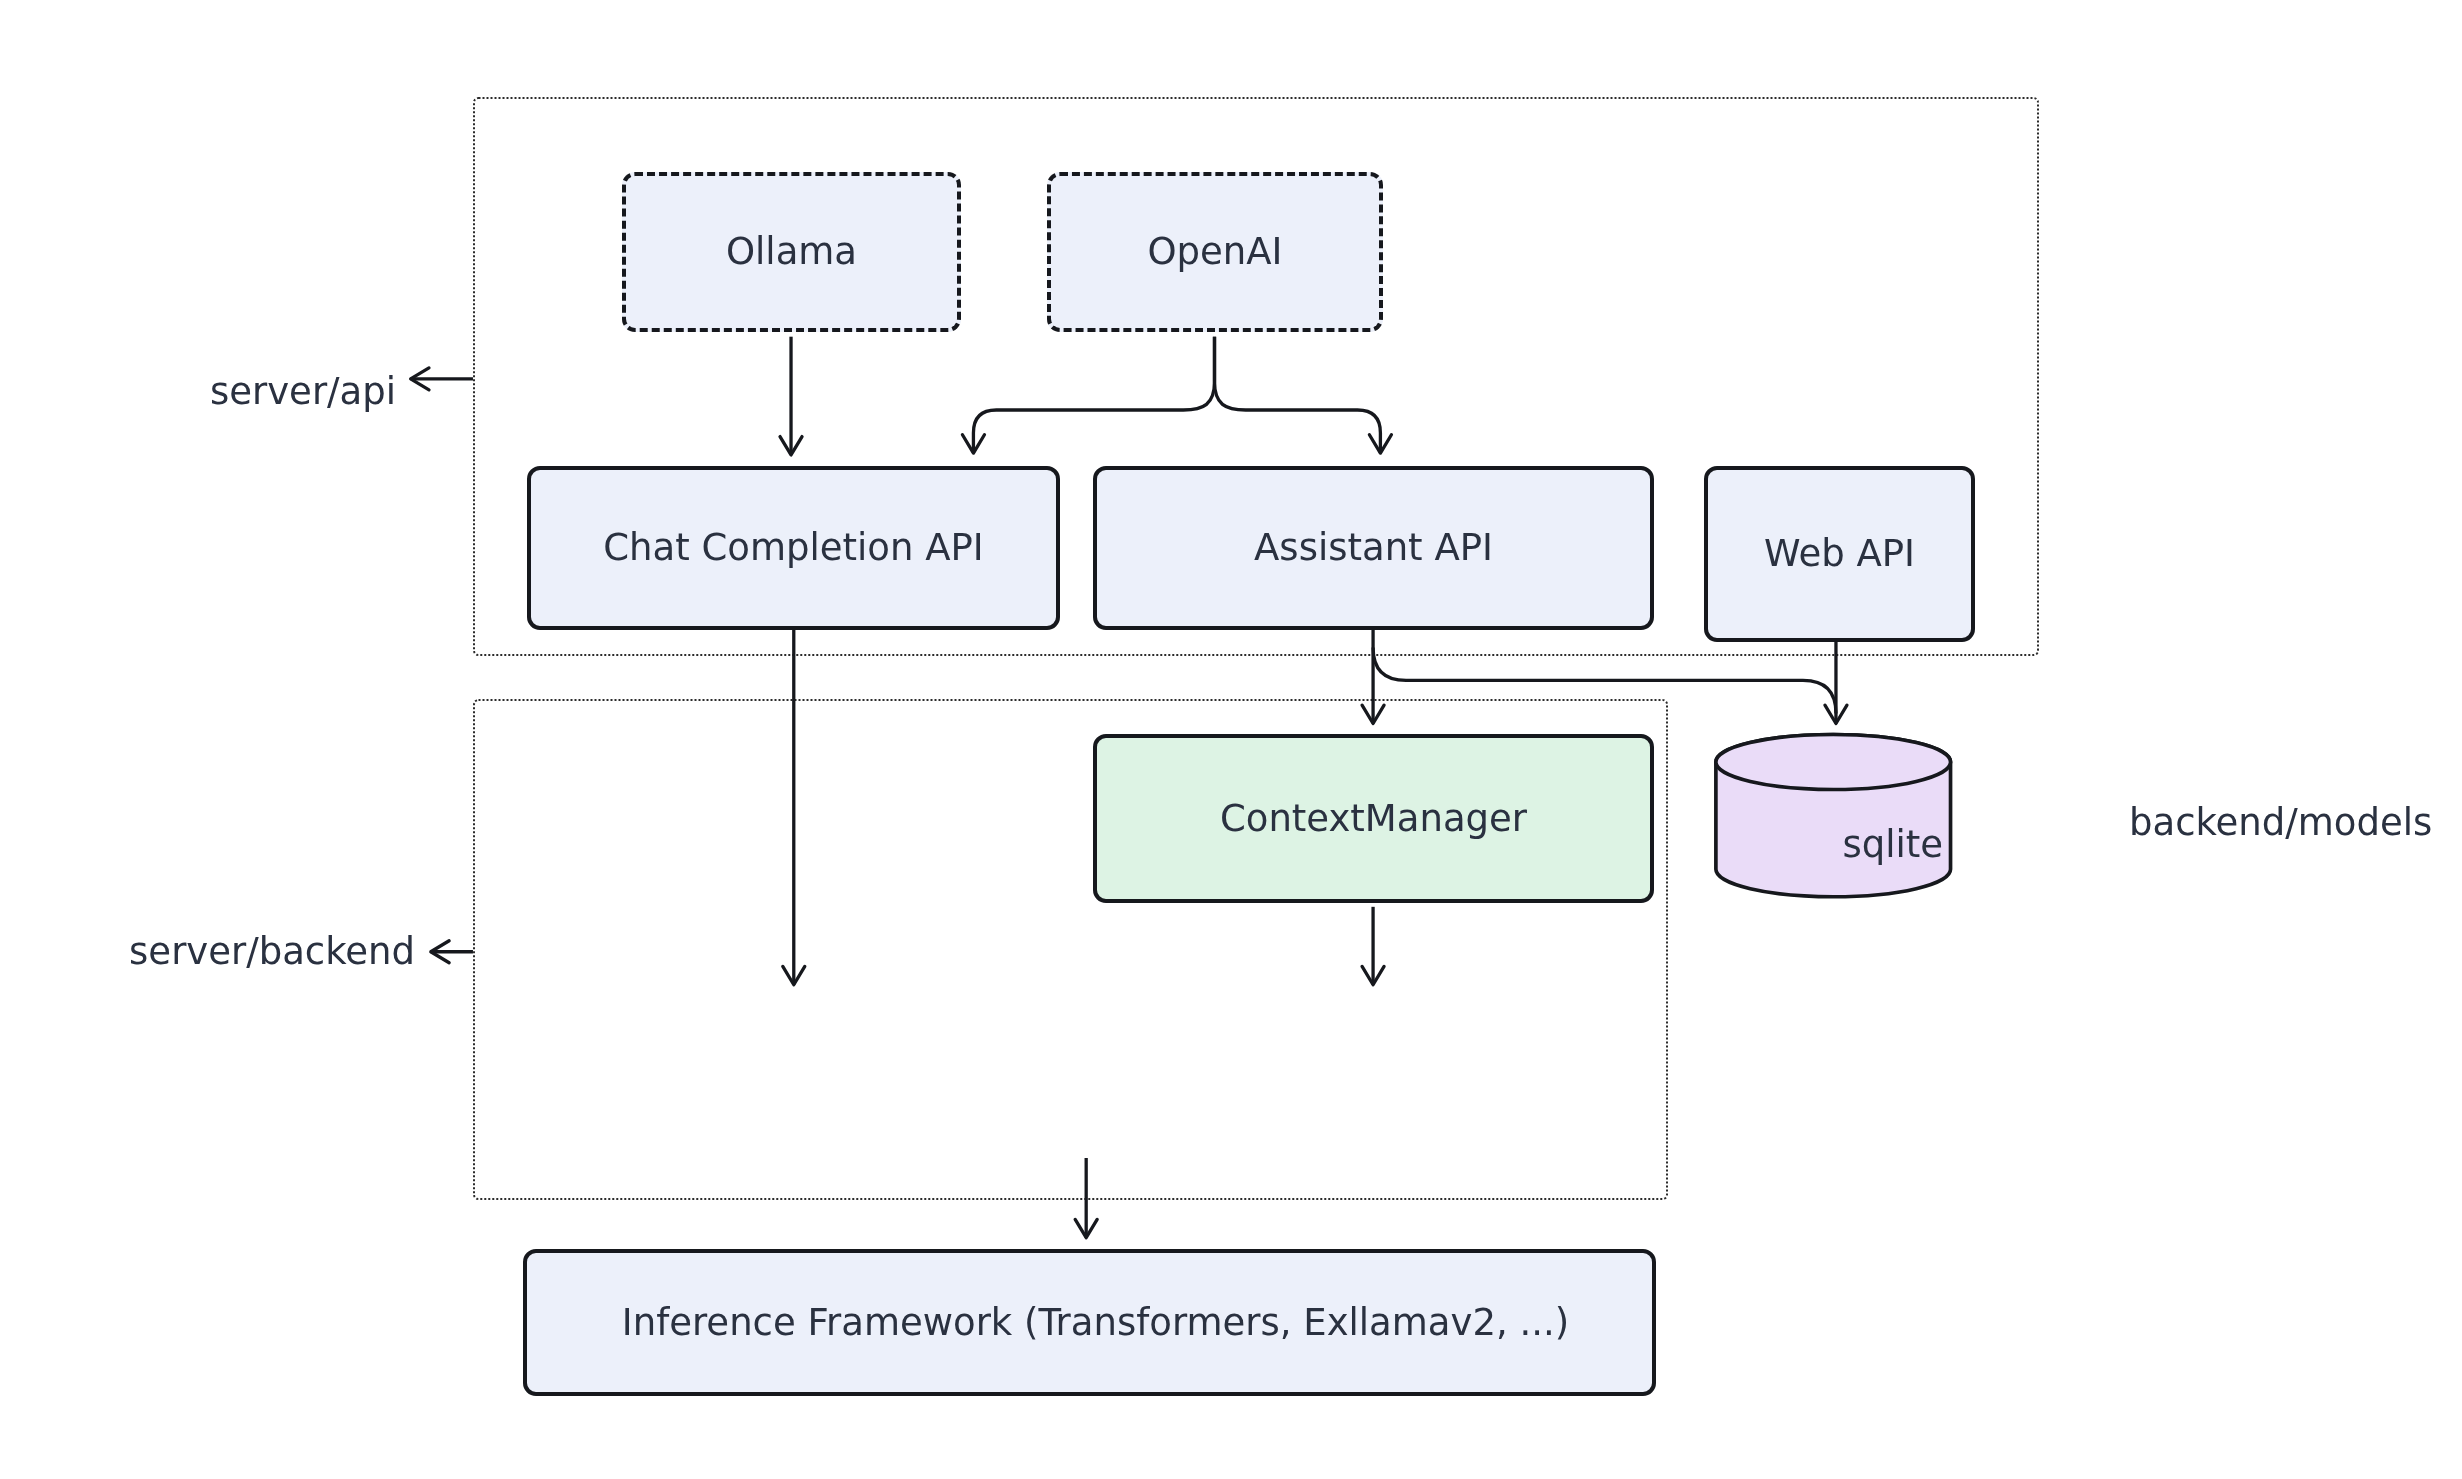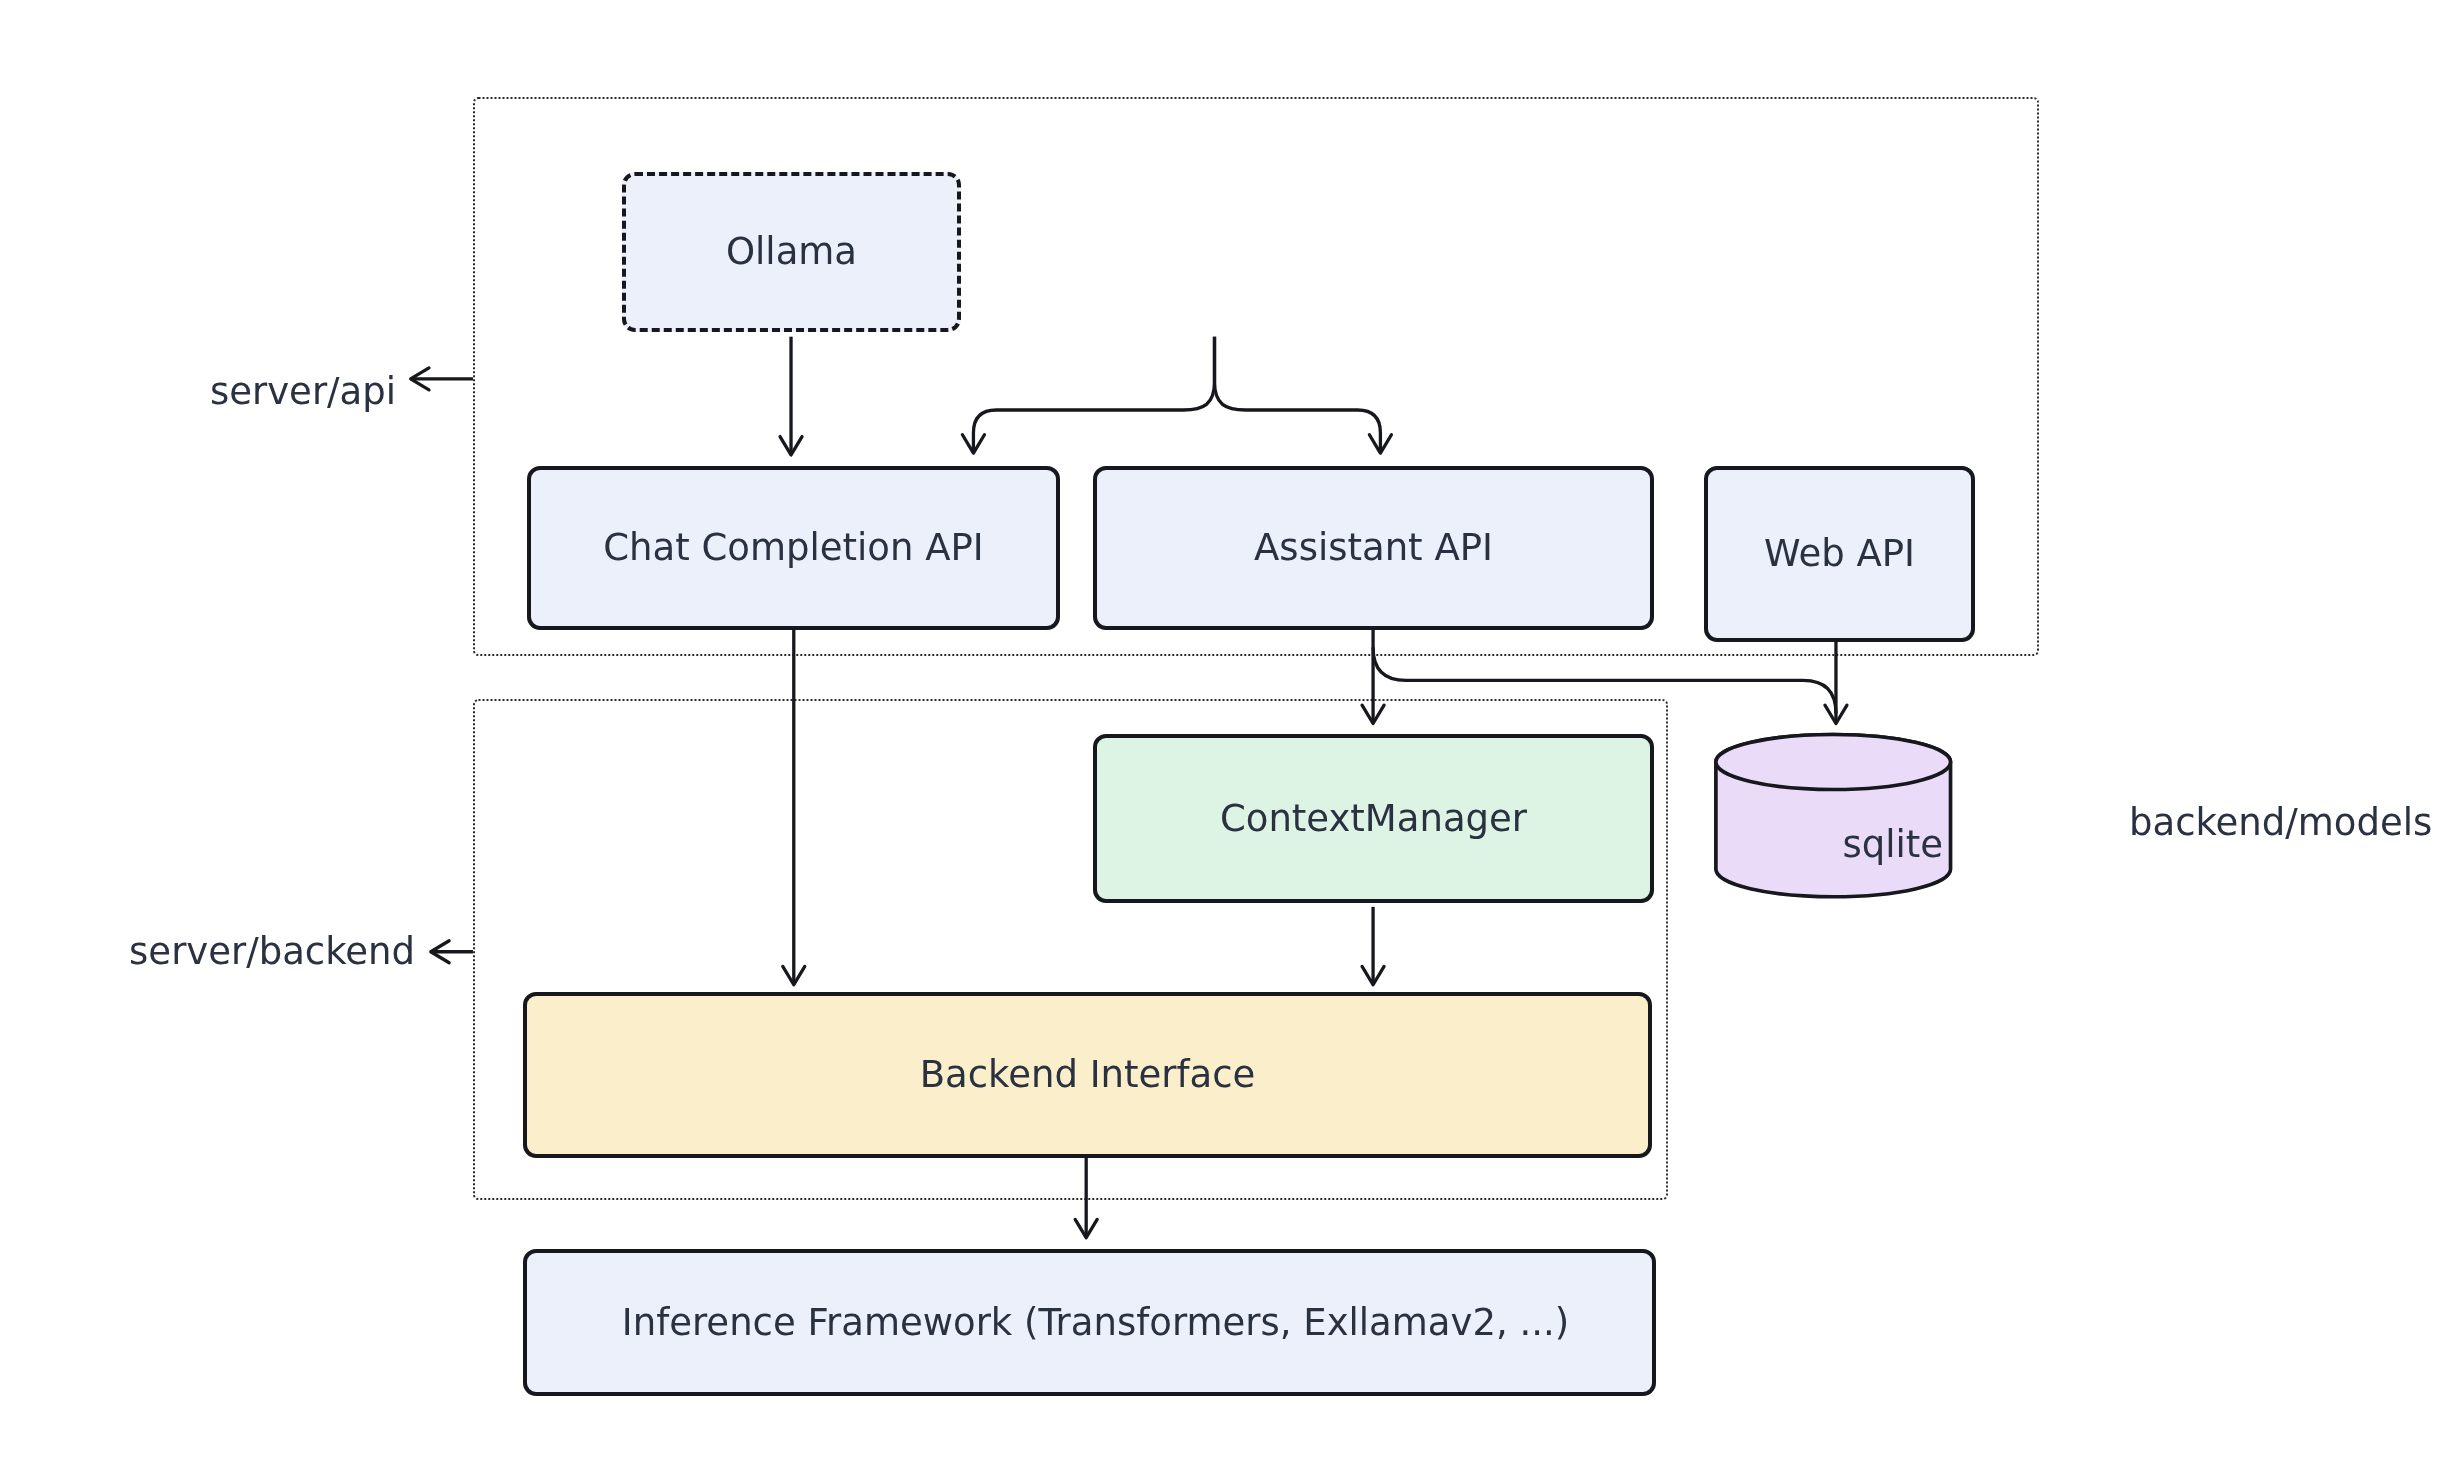--- a/index.html
+++ b/index.html
@@ -84,36 +84,36 @@
     </g>
     <g>
       <path d="M1872,831 A128,30 0 0 1 2128,831 L2128,948 A128,30 0 0 1 1872,948 Z" fill="var(--node_fill_purple,#eadcf8)" stroke="#16181d" stroke-width="4"></path>
       <ellipse cx="2000" cy="831" rx="128" ry="30" fill="var(--node_fill_purple,#eadcf8)" stroke="#16181d" stroke-width="4"></ellipse>
     </g>
   </svg>
 
   <div class="node dashed" style="left:622px;top:172px;width:339px;height:160px;">
     <span>Ollama</span>
   </div>
+  <div class="node dashed" style="left:1047px;top:172px;width:336px;height:160px;">
+    <span>OpenAI</span>
+  </div>
 
   <div class="node" style="left:527px;top:466px;width:533px;height:164px;">
     <span>Chat Completion API</span>
   </div>
   <div class="node" style="left:1093px;top:466px;width:561px;height:164px;">
     <span>Assistant API</span>
   </div>
   <div class="node" style="left:1704px;top:466px;width:271px;height:176px;">
     <span>Web API</span>
   </div>
 
   <div class="node green" style="left:1093px;top:734px;width:561px;height:169px;">
     <span>ContextManager</span>
-  </div>
-  <div class="node yellow" style="left:523px;top:992px;width:1129px;height:166px;">
-    <span>Backend Interface</span>
   </div>
 
   <div class="node" style="left:523px;top:1249px;width:1133px;height:147px;padding-left:12px;">
     <span>Inference Framework (Transformers, Exllamav2, ...)</span>
   </div>
 
   <div class="cyl-label" style="left:1723px;top:823px;width:220px;"><span>sqlite</span></div>
 
   <div class="outlabel right-align" style="left:183px;top:370px;width:213px;"><span>server/api</span></div>
   <div class="outlabel right-align" style="left:103px;top:930px;width:312px;"><span>server/backend</span></div>

